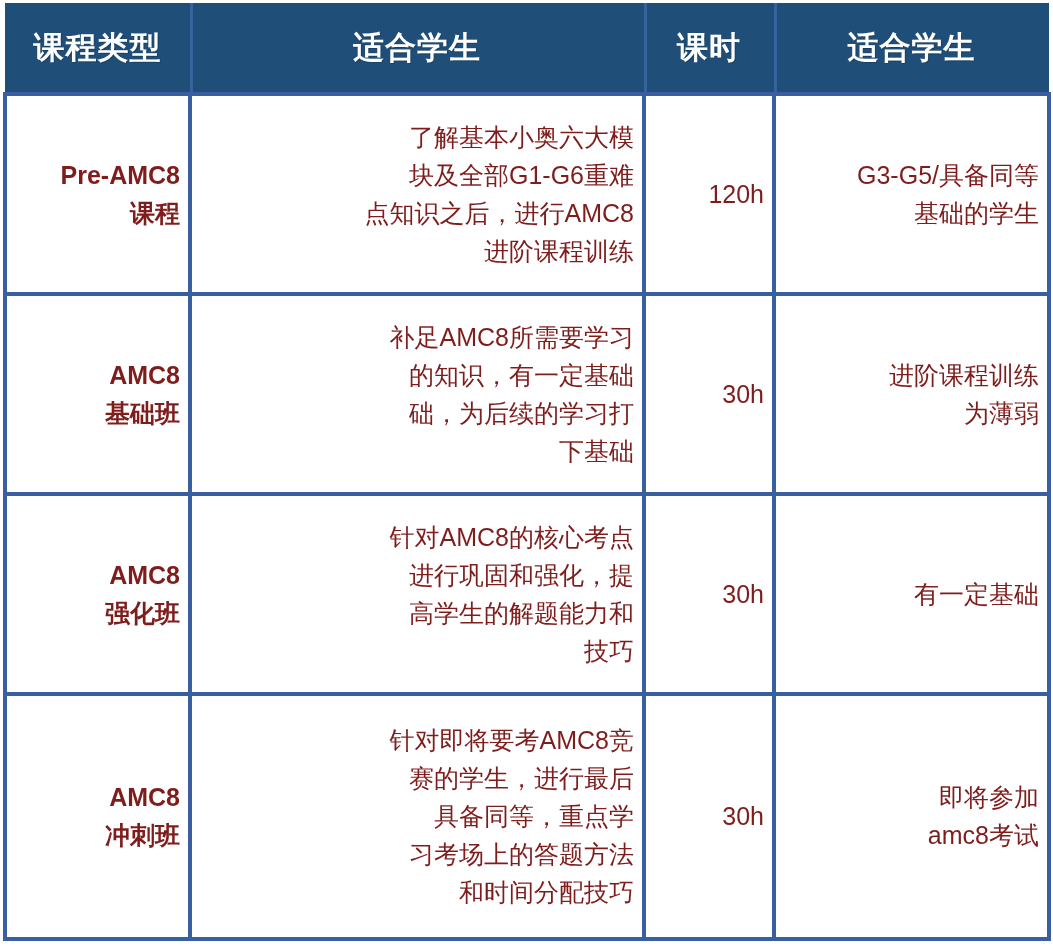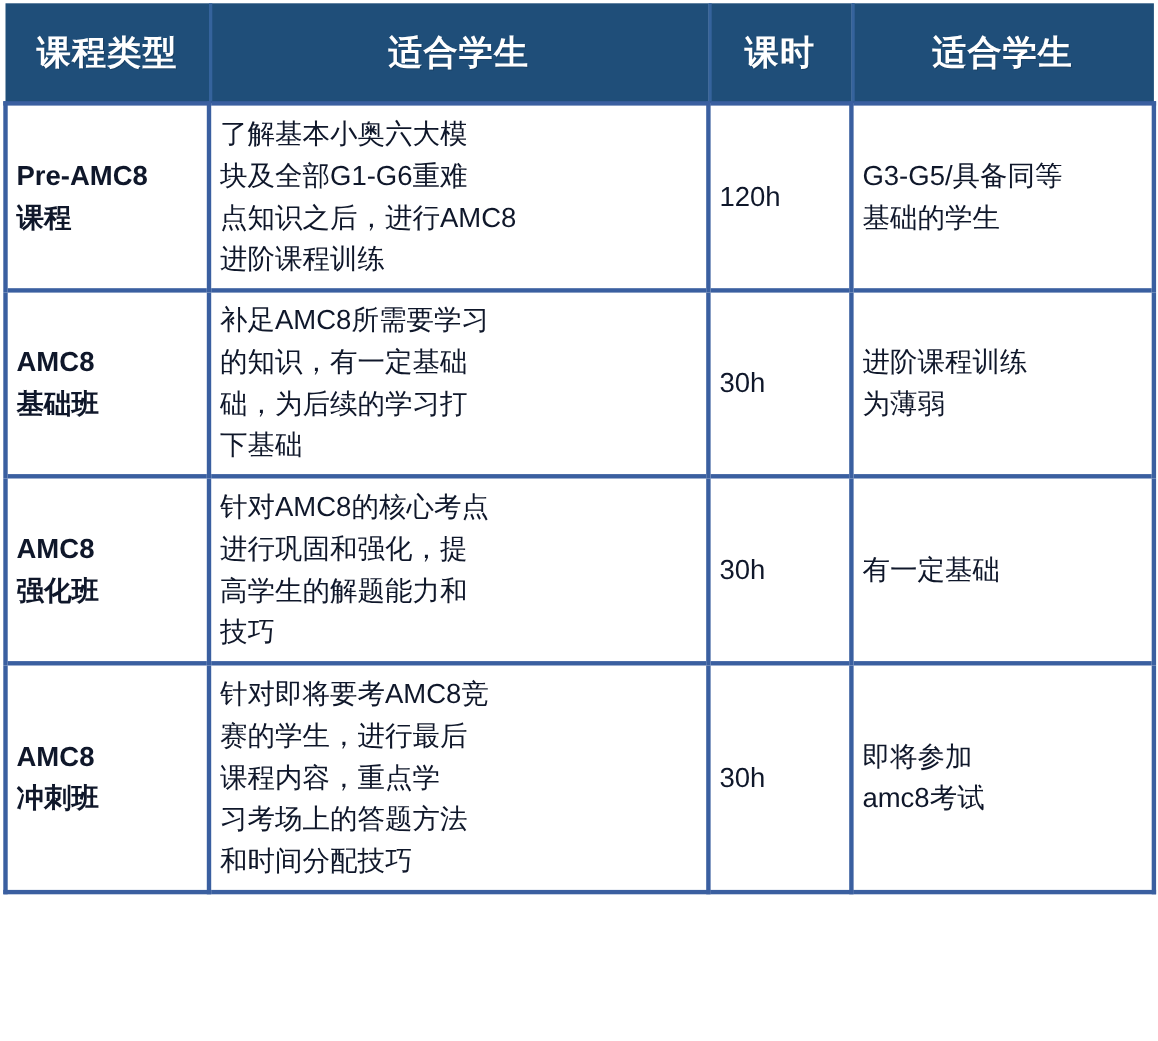--- a/index.html
+++ b/index.html
@@ -13,21 +13,21 @@
     height: 946px;
     font-family: "Liberation Sans", "DejaVu Sans", sans-serif;
     overflow: hidden;
   }
 
   #course-table {
     position: absolute;
     left: 3px;
     top: 3px;
     width: 1044px;
-    height: 810px;
+    height: 938px;
     border-collapse: collapse;
     table-layout: fixed;
   }
 
   
   #course-table thead th {
     background: #1F4E79;
     color: #ffffff;
     font-weight: bold;
     font-size: 31px;
@@ -42,23 +42,23 @@
   #course-table thead th.hdr-sep {
     box-shadow: inset 3px 0 0 0 #35639C;
   }
 
   
   #course-table tbody td {
     background: #ffffff;
     border-top: 4px solid #3A5FA0;
     border-right: 4px solid #3A5FA0;
     padding: 6px 8px;
-    text-align: left;
+    text-align: right;
     vertical-align: middle;
-    color: #0f172a;
+    color: #7f1d1d;
     font-size: 25px;
     line-height: 1.52;
     box-sizing: border-box;
   }
   #course-table tbody tr td:first-child {
     border-left: 4px solid #3A5FA0;
   }
   #course-table tbody tr:last-child td {
     border-bottom: 4px solid #3A5FA0;
   }
@@ -158,21 +158,21 @@
     </tr>
 
     <tr>
       <td class="col-type">
         <span class="cell-line">AMC8</span>
         <span class="cell-line">冲刺班</span>
       </td>
       <td class="col-content">
         <span class="cell-line">针对即将要考AMC8竞</span>
         <span class="cell-line">赛的学生，进行最后</span>
-        <span class="cell-line">课程内容，重点学</span>
+        <span class="cell-line">具备同等，重点学</span>
         <span class="cell-line">习考场上的答题方法</span>
         <span class="cell-line">和时间分配技巧</span>
       </td>
       <td class="col-hours">30h</td>
       <td class="col-students">
         <span class="cell-line">即将参加</span>
         <span class="cell-line">amc8考试</span>
       </td>
     </tr>
 

